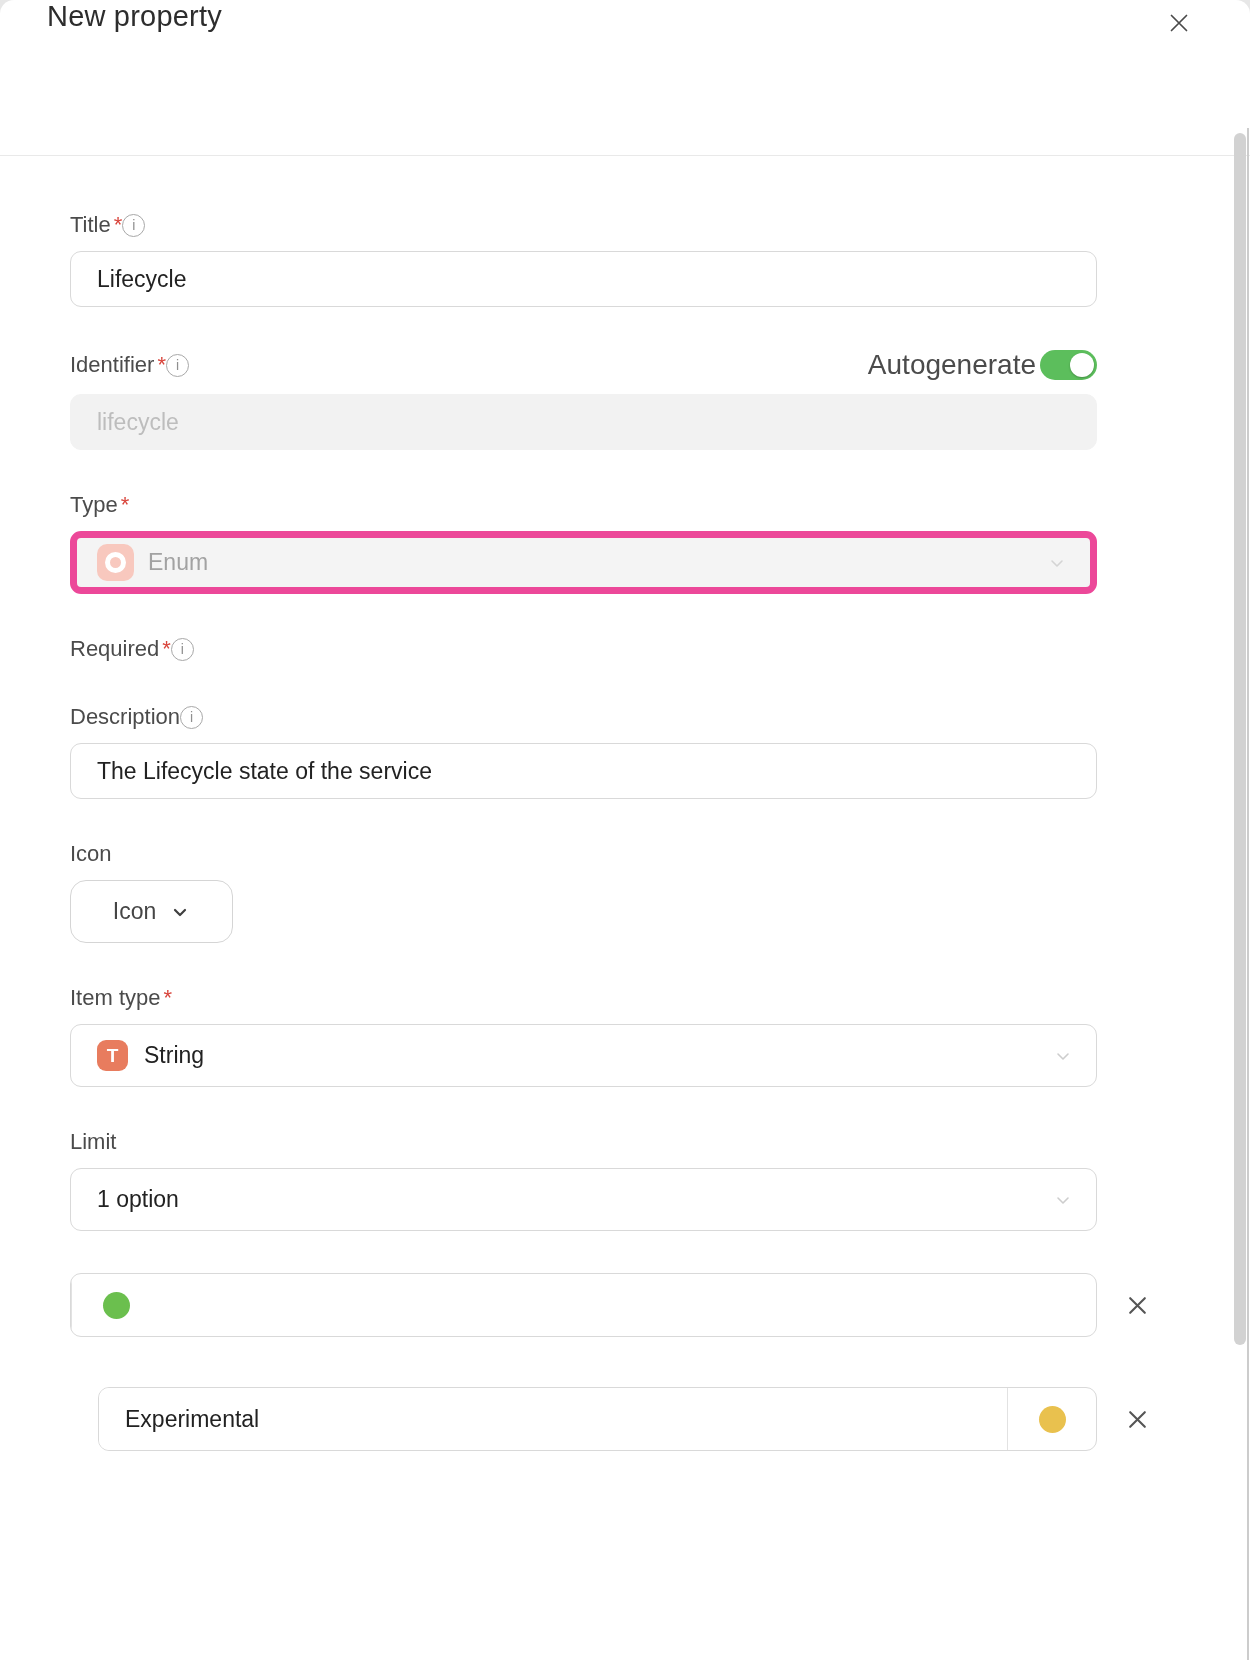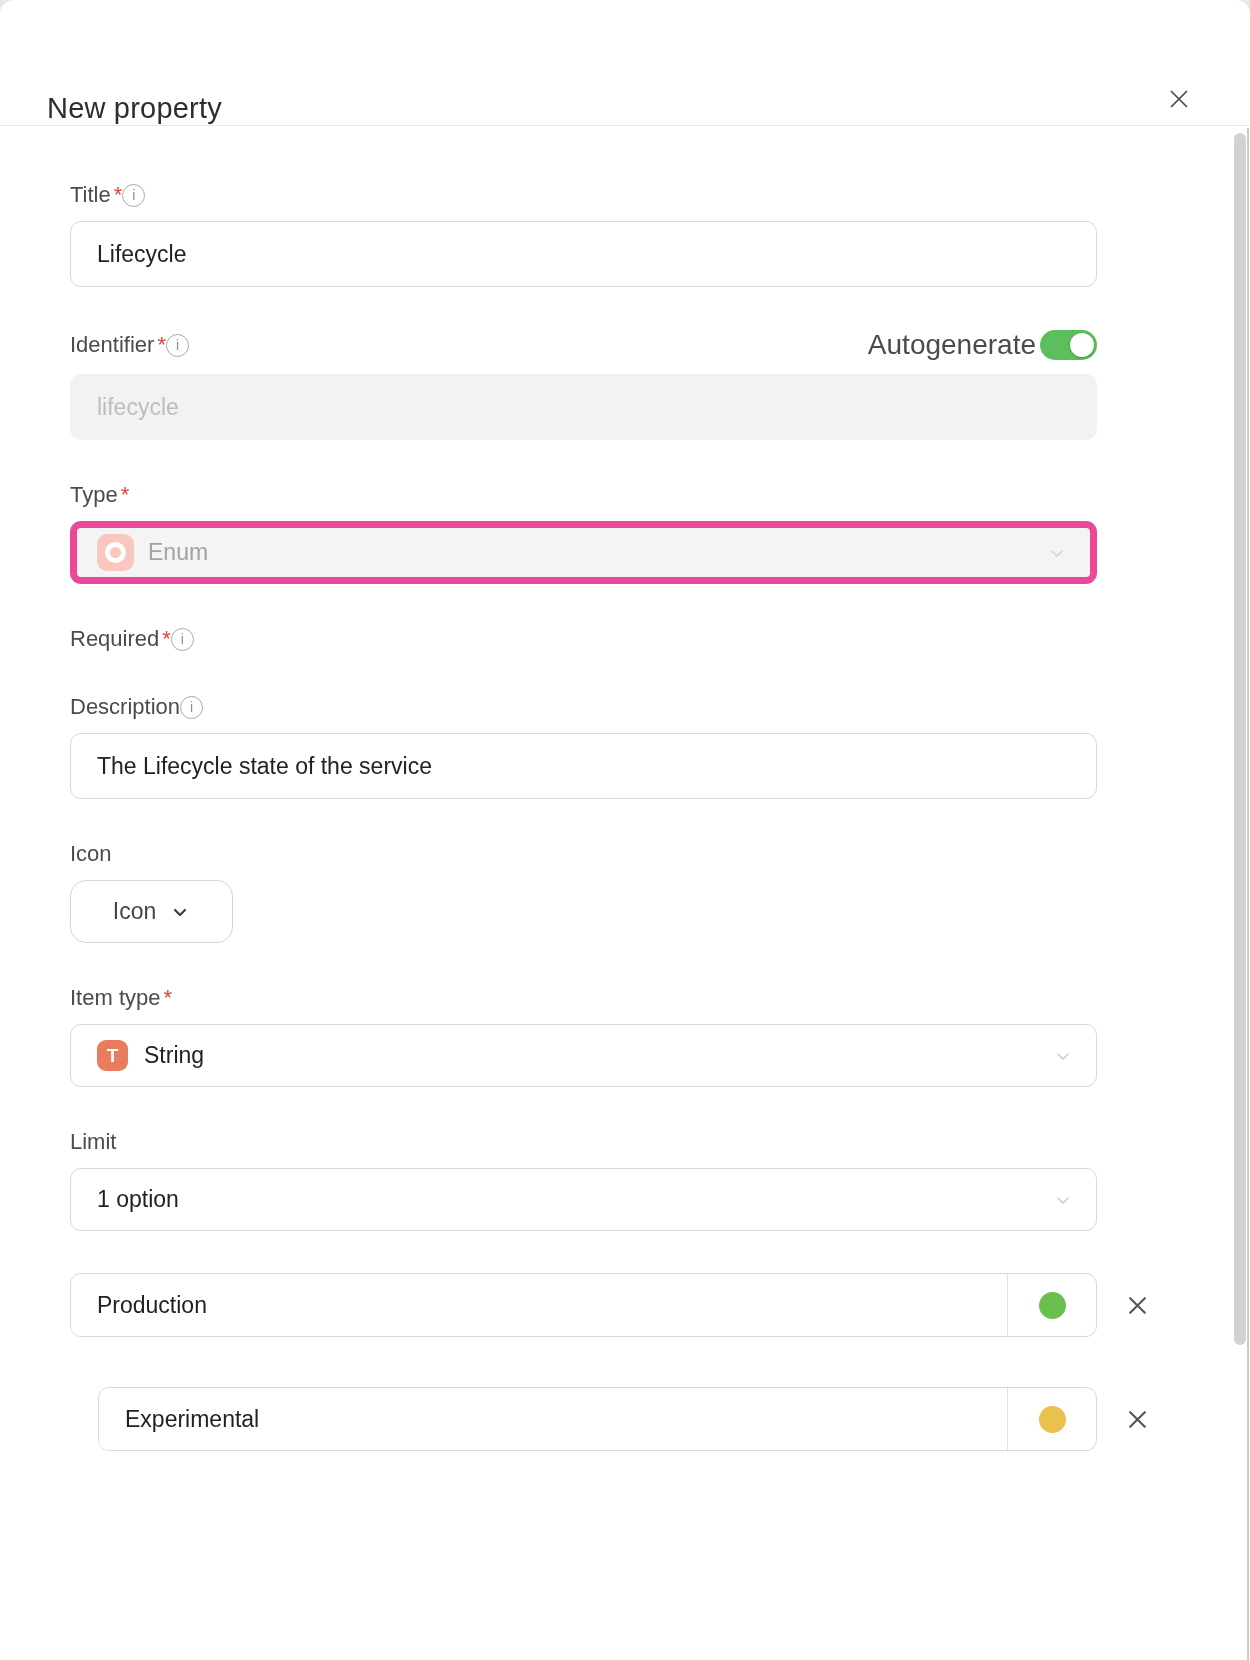--- a/index.html
+++ b/index.html
@@ -1,33 +1,33 @@
 <!DOCTYPE html>
 <html><head>
 <meta charset="utf-8">
 <style>
   html,body{margin:0;padding:0;background:#e7e7e7;font-family:"Liberation Sans",sans-serif;}
   .modal{position:relative;width:1250px;height:1660px;background:#ffffff;border-radius:14px 14px 0 0;overflow:hidden;}
-  .modal-header{height:126px;box-sizing:border-box;display:flex;align-items:flex-end;justify-content:space-between;
+  .modal-header{height:156px;box-sizing:border-box;display:flex;align-items:flex-start;justify-content:space-between;
     padding:0 48px 0 47px;border-bottom:1px solid #e9e9e9;}
   .modal-title{margin:0;font-size:29px;font-weight:500;color:#2d2d2d;letter-spacing:.2px;}
   .close-btn{background:none;border:none;padding:10px;cursor:pointer;display:flex;}
   .modal-body{padding:56px 153px 40px 70px;}
   .group{margin-bottom:42px;}
   .label-row{display:flex;align-items:center;margin-bottom:13px;font-size:22px;color:#4b4b4b;}
   .label{display:inline-flex;align-items:baseline;}
   .req{color:#d9453c;margin-left:3px;}
   .info{width:23px;height:23px;box-sizing:border-box;border:1.5px solid #a8a8a8;border-radius:50%;
     display:inline-flex;align-items:center;justify-content:center;font-size:14px;color:#8f8f8f;flex:0 0 auto;}
   .spacer{flex:1;}
   .autogen-label{font-size:28px;color:#4b4b4b;margin-right:4px;}
   .toggle{width:57px;height:30px;border-radius:15px;background:#5cbe5c;position:relative;cursor:pointer;flex:0 0 auto;}
   .toggle .knob{position:absolute;right:3px;top:3px;width:24px;height:24px;border-radius:50%;background:#fff;
     box-shadow:0 1px 2px rgba(0,0,0,.25);}
-  .text-input{width:100%;box-sizing:border-box;height:66px;border:1px solid #d9d9d9;border-radius:11px;
+  .text-input{width:100%;box-sizing:border-box;height:56px;border:1px solid #d9d9d9;border-radius:11px;
     font-size:23px;color:#222;padding:0 26px;background:#fff;outline:none;font-family:inherit;}
   .text-input::placeholder{color:#bdbdbd;}
   .text-input.disabled{background:#f2f2f2;border:1px solid #f2f2f2;color:#bdbdbd;}
   .select{height:63px;box-sizing:border-box;border:1px solid #d9d9d9;border-radius:11px;display:flex;align-items:center;
     padding:0 24px 0 26px;font-size:23px;color:#222;background:#fff;cursor:pointer;}
   .select .chev{margin-left:auto;display:flex;}
   .select.disabled{background:#f4f4f4;border:7px solid #ec4899;color:#a2a2a2;cursor:default;padding-left:20px;}
   .enum-ic{width:37px;height:37px;background:#f8c8be;border-radius:10px;display:flex;align-items:center;
     justify-content:center;margin-right:14px;flex:0 0 auto;}
   .enum-ring{width:11px;height:11px;border:5px solid #ffffff;border-radius:50%;}
@@ -180,21 +180,20 @@
               <path d="M4 7l5 5 5-5" stroke="#cdcdcd" stroke-width="1.6" stroke-linecap="round" stroke-linejoin="round"></path>
             </svg>
         </span>
       </div>
     </div>
 
     <div class="group">
 
       <div class="option-row">
         <div class="option-box">
-          <input class="option-input" value="Production" style="">
           <div class="option-divider"></div>
           <div class="option-swatch">
             <span class="dot" style="background: rgb(107, 191, 78);"></span>
           </div>
         </div>
         <button class="option-remove">
           <span style="display:flex;">
             <svg width="23" height="23" viewBox="0 0 22 22">
                 <path d="M4 4l14 14M18 4L4 18" stroke="#555555" stroke-width="2" stroke-linecap="round"></path>
               </svg>

